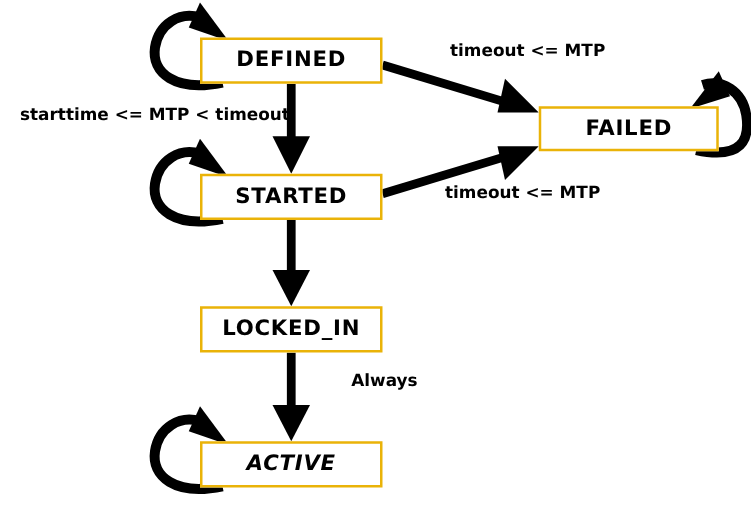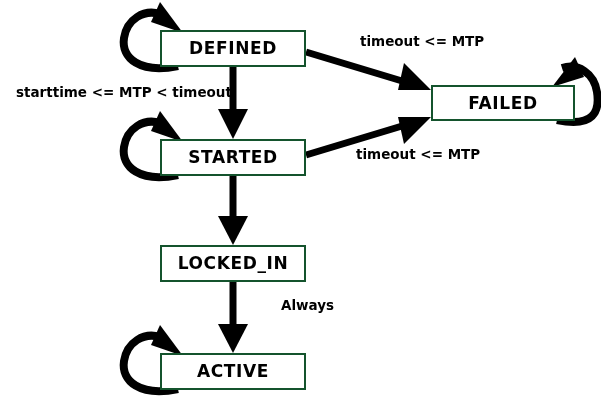--- a/index.html
+++ b/index.html
@@ -22,21 +22,21 @@
     position: absolute;
     left: 0;
     top: 0;
     width: 601px;
     height: 406px;
   }
   .state-node {
     position: absolute;
     box-sizing: border-box;
     background: #ffffff;
-    border: 2px solid #14532d;
+    border: 2px solid #eab308;
     display: flex;
     align-items: center;
     justify-content: center;
     z-index: 5;
   }
   .state-label {
     font-family: "DejaVu Sans", sans-serif;
     font-weight: bold;
     font-size: 17px;
     letter-spacing: 0.6px;
@@ -54,21 +54,21 @@
     line-height: 1;
     z-index: 6;
     background: transparent;
     text-align: center;
   }
   
   #node-defined   { left: 160px; top: 30px;  width: 146px; height: 37px; }
   #node-started   { left: 160px; top: 139px; width: 146px; height: 37px; }
   #node-failed    { left: 431px; top: 85px;  width: 144px; height: 36px; }
   #node-locked-in { left: 160px; top: 245px; width: 146px; height: 37px; }
-  #node-active    { left: 160px; top: 353px; width: 146px; height: 37px; }
+  #node-active    { left: 160px; top: 353px; width: 146px; height: 37px; font-style: italic; }
   
   #label-defined-self   { left: 0px;   top: 86px; padding-left: 16px; }
   #label-defined-failed { left: 360px; top: 35px; }
   #label-started-failed { left: 356px; top: 148px; }
   #label-started-locked { left: 242px; top: 190px; }
   #label-locked-active  { left: 241px; top: 299px; margin-left: 40px; }
 </style>
 </head>
 <body>
 

